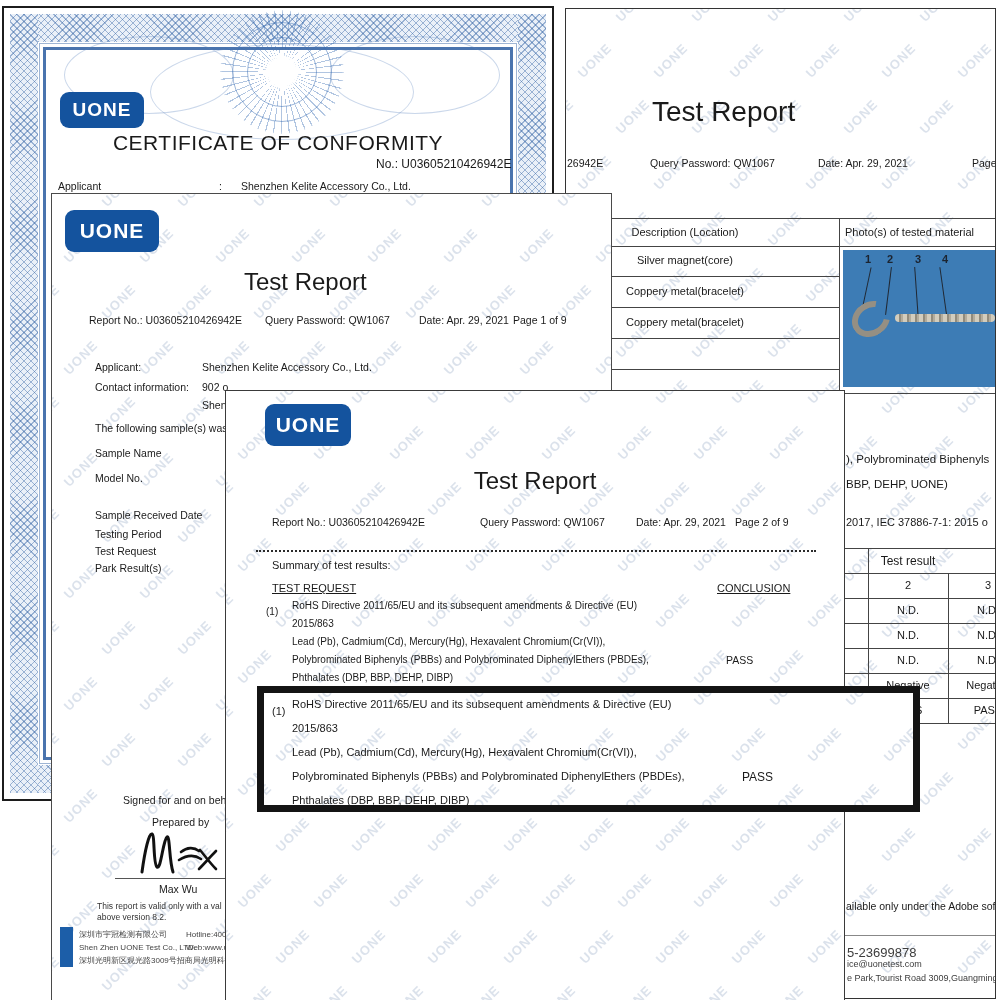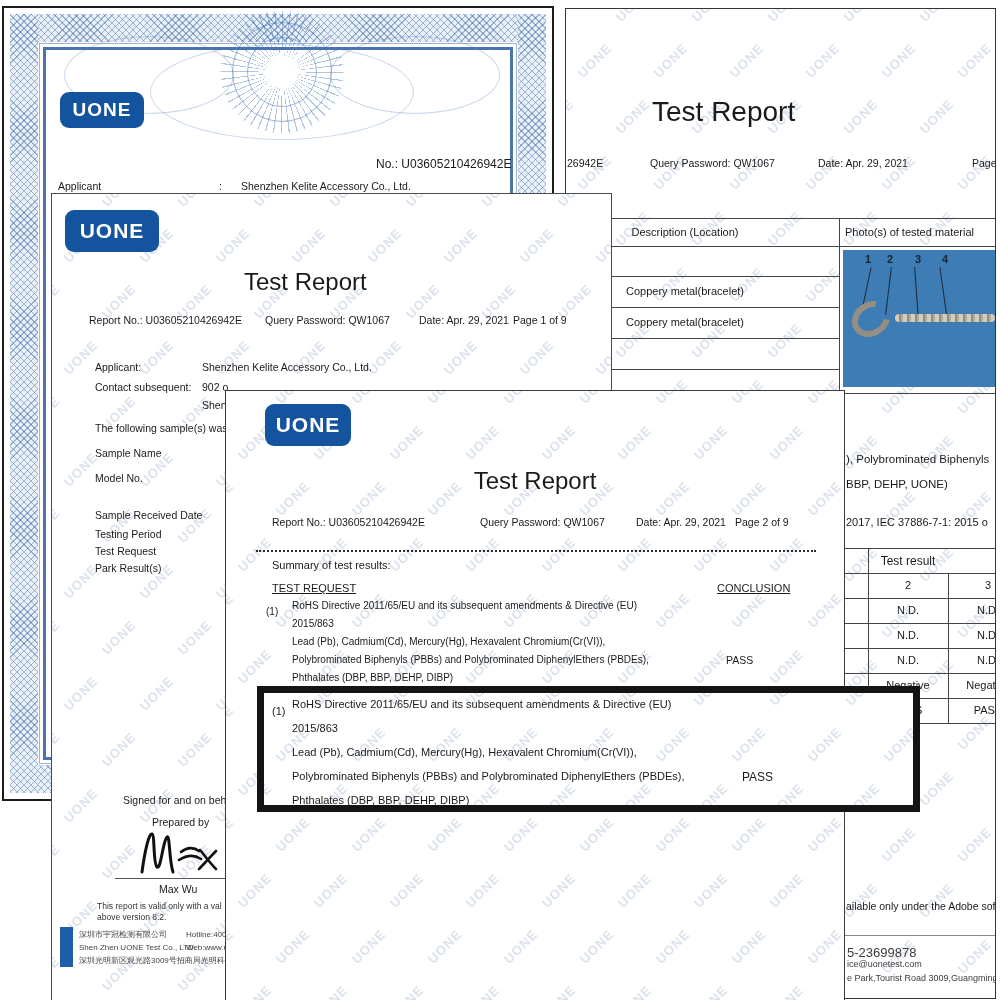--- a/index.html
+++ b/index.html
@@ -76,20 +76,21 @@
     <div class="inner-frame"></div>
     <div class="medallion"></div>
     <div class="mring" style="left:228px;top:14px;width:100px;height:100px;"></div>
     <div class="mring" style="left:243px;top:29px;width:70px;height:70px;"></div>
     <div class="lace" style="left:60px;top:28px;width:170px;height:78px;"></div>
     <div class="lace" style="left:326px;top:28px;width:170px;height:78px;"></div>
     <div class="lace" style="left:146px;top:36px;width:264px;height:96px;"></div>
     <div class="uone-logo" style="left:56px;top:84px;width:84px;height:36px;font-size:19px;">
       <span>UONE</span>
     </div>
+    <div class="t b" style="left:0;right:0;top:122px;text-align:center;font-size:21px;letter-spacing:.5px;">CERTIFICATE OF CONFORMITY</div>
     <div class="t b" style="left:372px;top:149px;font-size:12px;">No.:  U03605210426942E</div>
     <div class="t b" style="left:54px;top:172px;font-size:10.5px;">Applicant</div>
     <div class="t b" style="left:215px;top:172px;font-size:10.5px;">:</div>
     <div class="t b" style="left:237px;top:172px;font-size:10.5px;">Shenzhen Kelite Accessory Co., Ltd.</div>
   </div>
 
   <div id="page3" class="doc">
     <div class="wm-layer">
         <span class="wmk" style="left: -30px; top: -12px;">UONE</span>
         <span class="wmk" style="left: 46px; top: -12px;">UONE</span>
@@ -215,20 +216,21 @@
     <div class="t b" style="left:1px;top:148px;font-size:10.5px;">26942E</div>
     <div class="t b" style="left:84px;top:148px;font-size:10.5px;">Query Password: QW1067</div>
     <div class="t b" style="left:252px;top:148px;font-size:10.5px;">Date: Apr. 29, 2021</div>
     <div class="t b" style="left:406px;top:148px;font-size:10.5px;">Page 3</div>
 
     <div style="position:absolute;left:-36px;top:209px;width:498px;height:176px;border:1px solid #444;">
       <div class="line" style="left:308px;top:0;width:1px;height:174px;"></div>
       <div class="t b" style="left:0;top:7px;width:308px;text-align:center;font-size:11px;">Description (Location)</div>
       <div class="t b" style="left:314px;top:7px;font-size:11px;">Photo(s) of tested material</div>
       <div class="line" style="left:0;top:27px;width:498px;height:1px;"></div>
+      <div class="t" style="left:0;top:35px;width:308px;text-align:center;font-size:11px;">Silver magnet(core)</div>
       <div class="line" style="left:0;top:57px;width:308px;height:1px;"></div>
       <div class="t" style="left:0;top:66px;width:308px;text-align:center;font-size:11px;">Coppery metal(bracelet)</div>
       <div class="line" style="left:0;top:88px;width:308px;height:1px;"></div>
       <div class="t" style="left:0;top:97px;width:308px;text-align:center;font-size:11px;">Coppery metal(bracelet)</div>
       <div class="line" style="left:0;top:119px;width:308px;height:1px;"></div>
       <div class="line" style="left:0;top:150px;width:308px;height:1px;"></div>
     </div>
 
     <div class="photo" style="left:277px;top:241px;width:152px;height:137px;">
       <span class="pnum" style="left:22px;top:3px;">1</span>
@@ -410,21 +412,21 @@
     </div>
     <div class="t b" style="left:192px;top:74px;font-size:24px;">Test Report</div>
 
     <div class="t b" style="left:37px;top:120px;font-size:10.5px;">Report No.: U03605210426942E</div>
     <div class="t b" style="left:213px;top:120px;font-size:10.5px;">Query Password: QW1067</div>
     <div class="t b" style="left:367px;top:120px;font-size:10.5px;">Date: Apr. 29, 2021</div>
     <div class="t b" style="left:461px;top:120px;font-size:10.5px;">Page 1 of 9</div>
 
     <div class="t b" style="left:43px;top:167px;font-size:10.5px;">Applicant:</div>
     <div class="t" style="left:150px;top:167px;font-size:10.5px;">Shenzhen Kelite Accessory Co., Ltd.</div>
-    <div class="t b" style="left:43px;top:187px;font-size:10.5px;">Contact subsequent:</div>
+    <div class="t b" style="left:43px;top:187px;font-size:10.5px;">Contact information:</div>
     <div class="t" style="left:150px;top:187px;font-size:10.5px;">902 o</div>
     <div class="t" style="left:150px;top:205px;font-size:10.5px;">Shenz</div>
 
     <div class="t b" style="left:43px;top:228px;font-size:10.5px;">The following sample(s) was</div>
     <div class="t" style="left:43px;top:253px;font-size:10.5px;">Sample Name</div>
     <div class="t" style="left:43px;top:278px;font-size:10.5px;">Model No.</div>
     <div class="t" style="left:43px;top:315px;font-size:10.5px;">Sample Received Date</div>
     <div class="t" style="left:43px;top:334px;font-size:10.5px;">Testing Period</div>
     <div class="t" style="left:43px;top:351px;font-size:10.5px;">Test Request</div>
     <div class="t" style="left:43px;top:368px;font-size:10.5px;">Park Result(s)</div>

